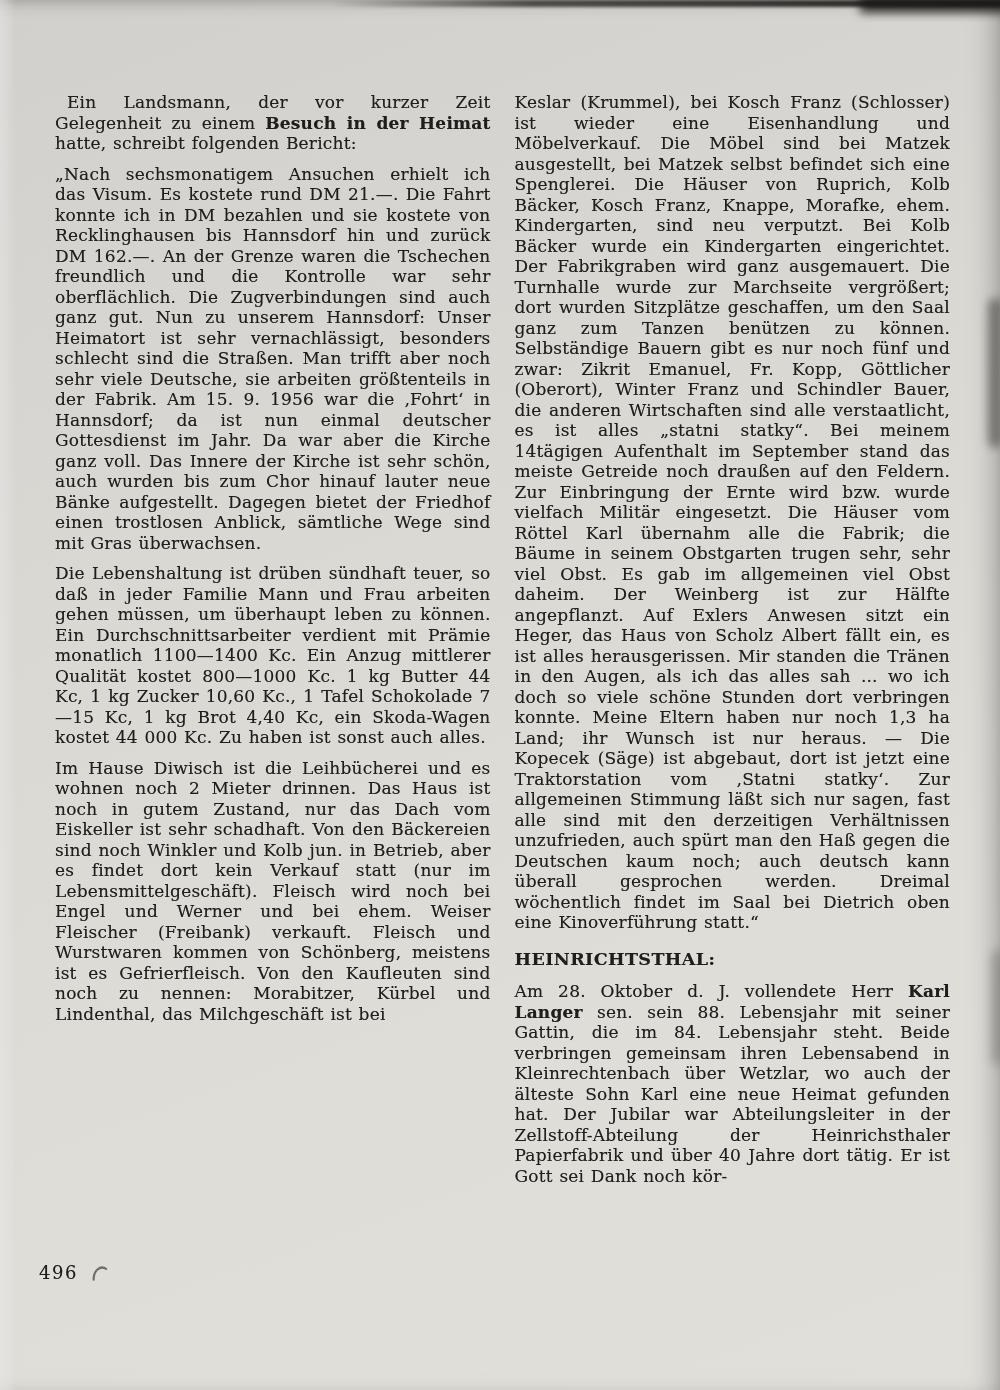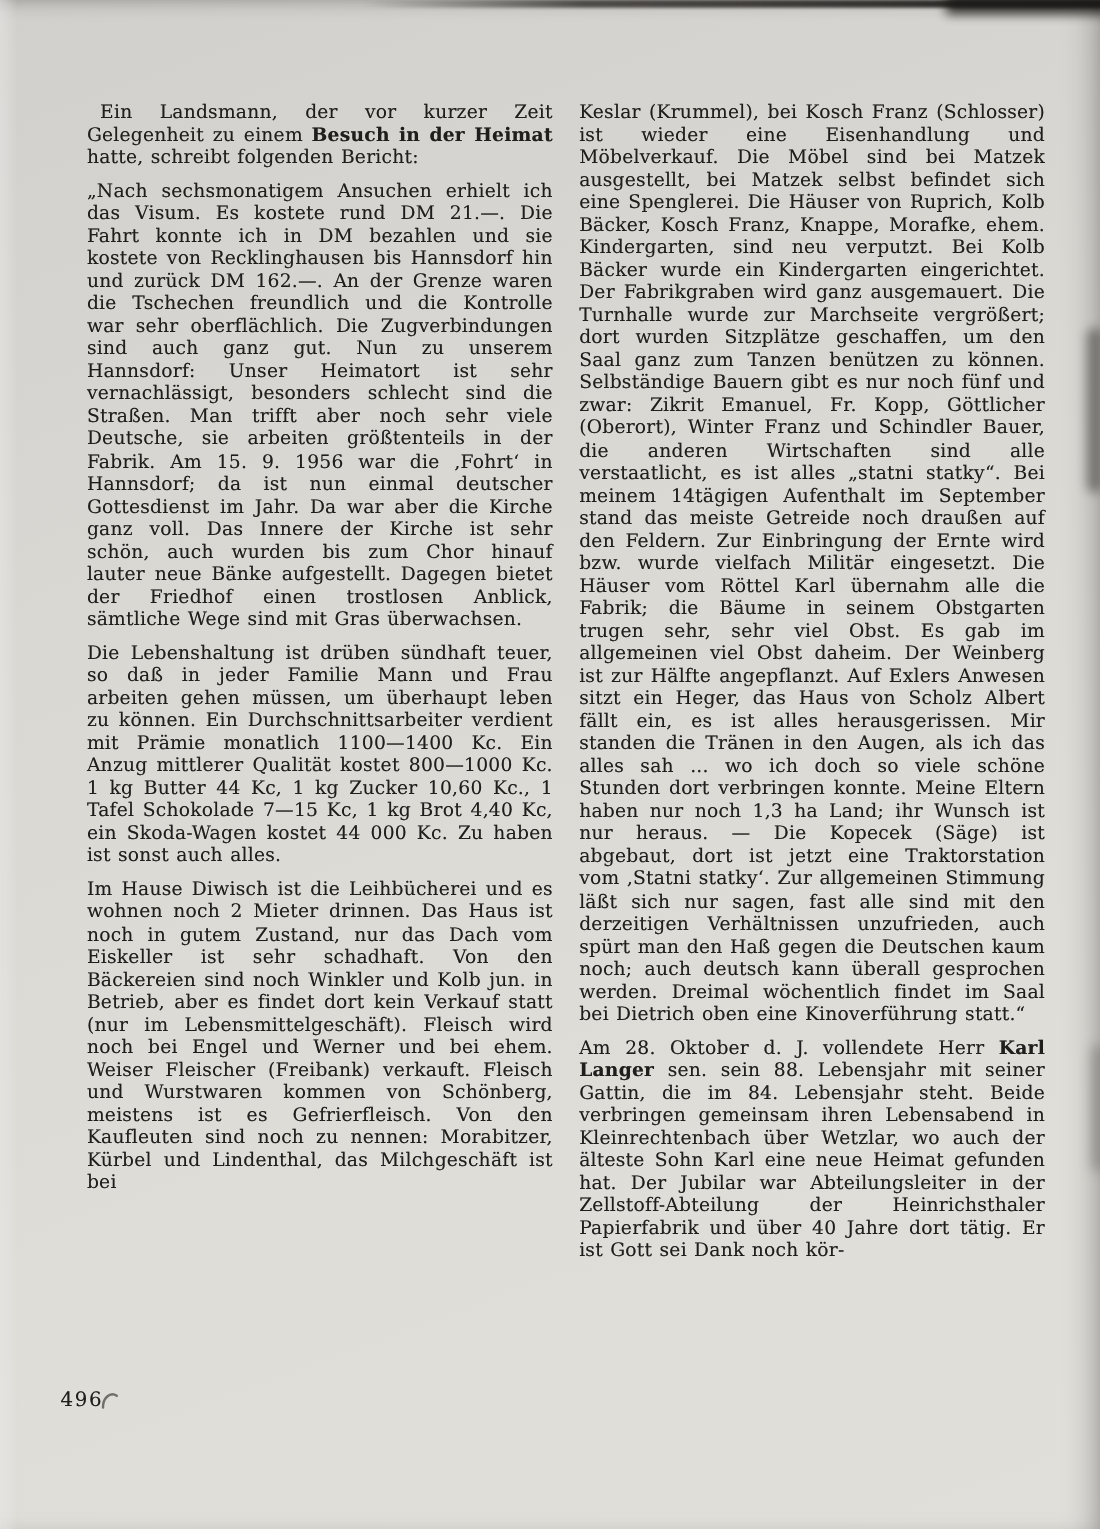--- a/index.html
+++ b/index.html
@@ -16,21 +16,20 @@
     background:linear-gradient(160deg,#d2d0cc 0%,#dad8d3 35%,#dfddd8 70%,#e1dfda 100%);
     box-shadow:
       inset -20px 0 32px -20px rgba(0,0,0,.38),
       inset 10px 0 22px -14px rgba(0,0,0,.16),
       inset 0 12px 20px -14px rgba(0,0,0,.28);
   }
   .columns {
     display:flex;
     gap:24px;
     padding:92px 50px 0 55px;
-    margin-left:24px;
   }
   .col {
     flex:1;
     text-align:justify;
     font-size:17px;
     line-height:20.5px;
     letter-spacing:.2px;
     word-spacing:1px;
     text-shadow:0 0 .3px rgba(20,20,20,.45);
   }
@@ -39,21 +38,21 @@
   h2.section {
     font-size:17.5px;
     font-weight:bold;
     letter-spacing:.4px;
     margin:16px 0 12px;
     text-align:left;
   }
   b { font-weight:bold; }
   .page-number {
     position:absolute;
-    left:55px; top:1262px;
+    left:39px; top:1262px;
     font-size:18px;
     letter-spacing:1.5px;
     text-shadow:0 0 .3px rgba(20,20,20,.45);
   }
   .pen-mark {
     position:absolute;
     left:90px; top:1262px;
     transform:rotate(12deg);
     opacity:.75;
   }
@@ -96,20 +95,21 @@
 
     <div class="col">
       <p class="indent"><span>Ein Landsmann, der vor kurzer Zeit Gelegenheit zu einem </span><b>Besuch in der Heimat</b><span> hatte, schreibt folgenden Bericht:</span></p>
       <p>„Nach sechsmonatigem Ansuchen erhielt ich das Visum. Es kostete rund DM 21.—. Die Fahrt konnte ich in DM bezahlen und sie kostete von Recklinghausen bis Hannsdorf hin und zurück DM 162.—. An der Grenze waren die Tschechen freundlich und die Kontrolle war sehr oberflächlich. Die Zugverbindungen sind auch ganz gut. Nun zu unserem Hannsdorf: Unser Heimatort ist sehr vernachlässigt, besonders schlecht sind die Straßen. Man trifft aber noch sehr viele Deutsche, sie arbeiten größtenteils in der Fabrik. Am 15. 9. 1956 war die ‚Fohrt‘ in Hannsdorf; da ist nun einmal deutscher Gottesdienst im Jahr. Da war aber die Kirche ganz voll. Das Innere der Kirche ist sehr schön, auch wurden bis zum Chor hinauf lauter neue Bänke aufgestellt. Dagegen bietet der Friedhof einen trostlosen Anblick, sämtliche Wege sind mit Gras überwachsen.</p>
       <p>Die Lebenshaltung ist drüben sündhaft teuer, so daß in jeder Familie Mann und Frau arbeiten gehen müssen, um überhaupt leben zu können. Ein Durchschnittsarbeiter verdient mit Prämie monatlich 1100—1400 Kc. Ein Anzug mittlerer Qualität kostet 800—1000 Kc. 1 kg Butter 44 Kc, 1 kg Zucker 10,60 Kc., 1 Tafel Schokolade 7—15 Kc, 1 kg Brot 4,40 Kc, ein Skoda-Wagen kostet 44 000 Kc. Zu haben ist sonst auch alles.</p>
       <p>Im Hause Diwisch ist die Leihbücherei und es wohnen noch 2 Mieter drinnen. Das Haus ist noch in gutem Zustand, nur das Dach vom Eiskeller ist sehr schadhaft. Von den Bäckereien sind noch Winkler und Kolb jun. in Betrieb, aber es findet dort kein Verkauf statt (nur im Lebensmittelgeschäft). Fleisch wird noch bei Engel und Werner und bei ehem. Weiser Fleischer (Freibank) verkauft. Fleisch und Wurstwaren kommen von Schönberg, meistens ist es Gefrierfleisch. Von den Kaufleuten sind noch zu nennen: Morabitzer, Kürbel und Lindenthal, das Milchgeschäft ist bei</p>
     </div>
 
     <div class="col">
       <p>Keslar (Krummel), bei Kosch Franz (Schlosser) ist wieder eine Eisenhandlung und Möbelverkauf. Die Möbel sind bei Matzek ausgestellt, bei Matzek selbst befindet sich eine Spenglerei. Die Häuser von Ruprich, Kolb Bäcker, Kosch Franz, Knappe, Morafke, ehem. Kindergarten, sind neu verputzt. Bei Kolb Bäcker wurde ein Kindergarten eingerichtet. Der Fabrikgraben wird ganz ausgemauert. Die Turnhalle wurde zur Marchseite vergrößert; dort wurden Sitzplätze geschaffen, um den Saal ganz zum Tanzen benützen zu können. Selbständige Bauern gibt es nur noch fünf und zwar: Zikrit Emanuel, Fr. Kopp, Göttlicher (Oberort), Winter Franz und Schindler Bauer, die anderen Wirtschaften sind alle verstaatlicht, es ist alles „statni statky“. Bei meinem 14tägigen Aufenthalt im September stand das meiste Getreide noch draußen auf den Feldern. Zur Einbringung der Ernte wird bzw. wurde vielfach Militär eingesetzt. Die Häuser vom Röttel Karl übernahm alle die Fabrik; die Bäume in seinem Obstgarten trugen sehr, sehr viel Obst. Es gab im allgemeinen viel Obst daheim. Der Weinberg ist zur Hälfte angepflanzt. Auf Exlers Anwesen sitzt ein Heger, das Haus von Scholz Albert fällt ein, es ist alles herausgerissen. Mir standen die Tränen in den Augen, als ich das alles sah ... wo ich doch so viele schöne Stunden dort verbringen konnte. Meine Eltern haben nur noch 1,3 ha Land; ihr Wunsch ist nur heraus. — Die Kopecek (Säge) ist abgebaut, dort ist jetzt eine Traktorstation vom ‚Statni statky‘. Zur allgemeinen Stimmung läßt sich nur sagen, fast alle sind mit den derzeitigen Verhältnissen unzufrieden, auch spürt man den Haß gegen die Deutschen kaum noch; auch deutsch kann überall gesprochen werden. Dreimal wöchentlich findet im Saal bei Dietrich oben eine Kinoverführung statt.“</p>
+      <h2 class="section">HEINRICHTSTHAL:</h2>
       <p><span>Am 28. Oktober d. J. vollendete Herr </span><b>Karl Langer</b><span> sen. sein 88. Lebensjahr mit seiner Gattin, die im 84. Lebensjahr steht. Beide verbringen gemeinsam ihren Lebensabend in Kleinrechtenbach über Wetzlar, wo auch der älteste Sohn Karl eine neue Heimat gefunden hat. Der Jubilar war Abteilungsleiter in der Zellstoff-Abteilung der Heinrichsthaler Papierfabrik und über 40 Jahre dort tätig. Er ist Gott sei Dank noch kör-</span></p>
     </div>
 
   </div>
 
   <div class="page-number">496</div>
 
   <svg class="pen-mark" width="22" height="24" viewBox="0 0 22 24">
     <path d="M5 19 C3 11, 8 3, 15 6" fill="none" stroke="#4e4a45" stroke-width="2.2" stroke-linecap="round"></path>
   </svg>

